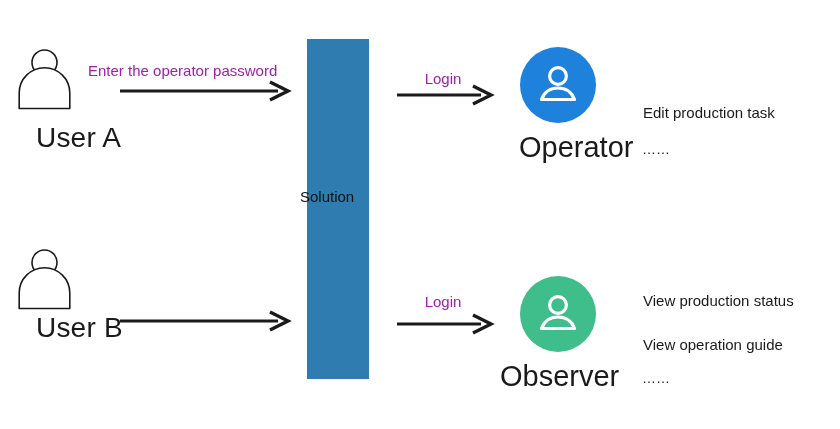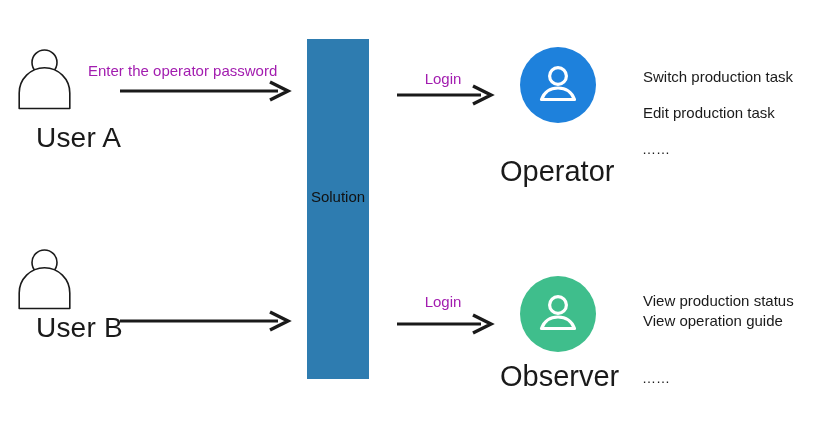--- a/index.html
+++ b/index.html
@@ -25,21 +25,20 @@
     left: 307px;
     top: 39px;
     width: 62px;
     height: 340px;
     background: var(--solution-color, #2e7cb0);
   }
   .solution-label {
     left: 300px;
     top: 188px;
     width: 76px;
-    text-align: center;
     font-size: 15px;
     color: #111111;
     letter-spacing: 0px;
     white-space: nowrap;
   }
 
   
   .user-figure { width: 60px; height: 62px; }
   .user-figure svg { display: block; width: 60px; height: 62px; }
 
@@ -124,25 +123,24 @@
     </svg>
   </div>
 
   <div class="abs role-circle" style="left:520px; top:47px; background:#1e81dc;">
     <svg width="46" height="46" viewBox="0 0 46 46" xmlns="http://www.w3.org/2000/svg">
       <circle cx="23" cy="14" r="8.4" fill="none" stroke="#ffffff" stroke-width="3.2"></circle>
       <path d="M6.5 37.5 C9.5 29.5 16 26 23 26 C30 26 36.5 29.5 39.5 37.5 Z" fill="none" stroke="#ffffff" stroke-width="3.2" stroke-linejoin="round"></path>
     </svg>
   </div>
 
-  <div class="abs role-name" style="left:500px; top:131px;margin-top:24px;">Operator</div>
+  <div class="abs role-name" style="left:519px; top:131px;">Operator</div>
 
   <div class="abs role-ellipsis" style="left:642px; top:141px;">……</div>
 
-  <div class="abs capability" style="left:643px; top:68px;">Switch production task</div>
 
   <div class="abs capability" style="left:643px; top:104px;">Edit production task</div>
 
   <div class="abs solution-bar" style="background: rgb(46, 124, 176);"></div>
 
   <div class="abs solution-label">Solution</div>
 
   <div class="abs user-figure" style="left:16px; top:248px;">
     <svg viewBox="0 0 60 62" xmlns="http://www.w3.org/2000/svg">
       <circle cx="28.5" cy="14.5" r="12.5" fill="#ffffff" stroke="#1a1a1a" stroke-width="1.6"></circle>
@@ -175,15 +173,15 @@
       <path d="M6.5 37.5 C9.5 29.5 16 26 23 26 C30 26 36.5 29.5 39.5 37.5 Z" fill="none" stroke="#ffffff" stroke-width="3.2" stroke-linejoin="round"></path>
     </svg>
   </div>
 
   <div class="abs role-name" style="left:500px; top:360px;">Observer</div>
 
   <div class="abs role-ellipsis" style="left:642px; top:370px;">……</div>
 
   <div class="abs capability" style="left:643px; top:292px;">View production status</div>
 
-  <div class="abs capability" style="left:643px; top:312px;">View operation guide</div>
+  <div class="abs capability" style="left:643px; top:336px;">View operation guide</div>
 
 </div>
 
 </body></html>

